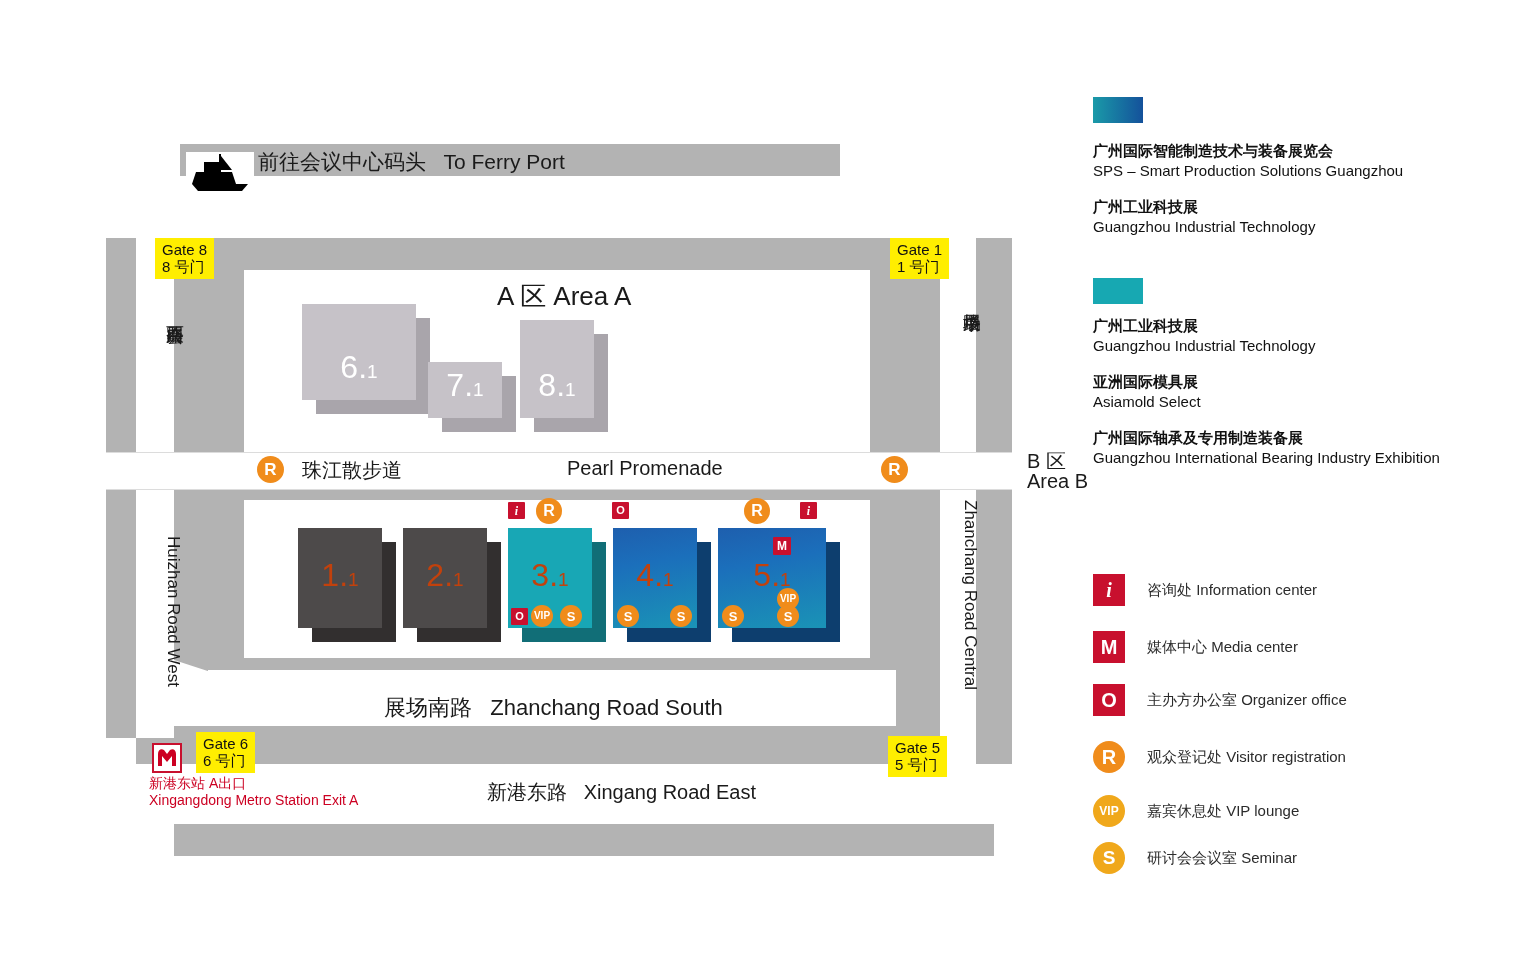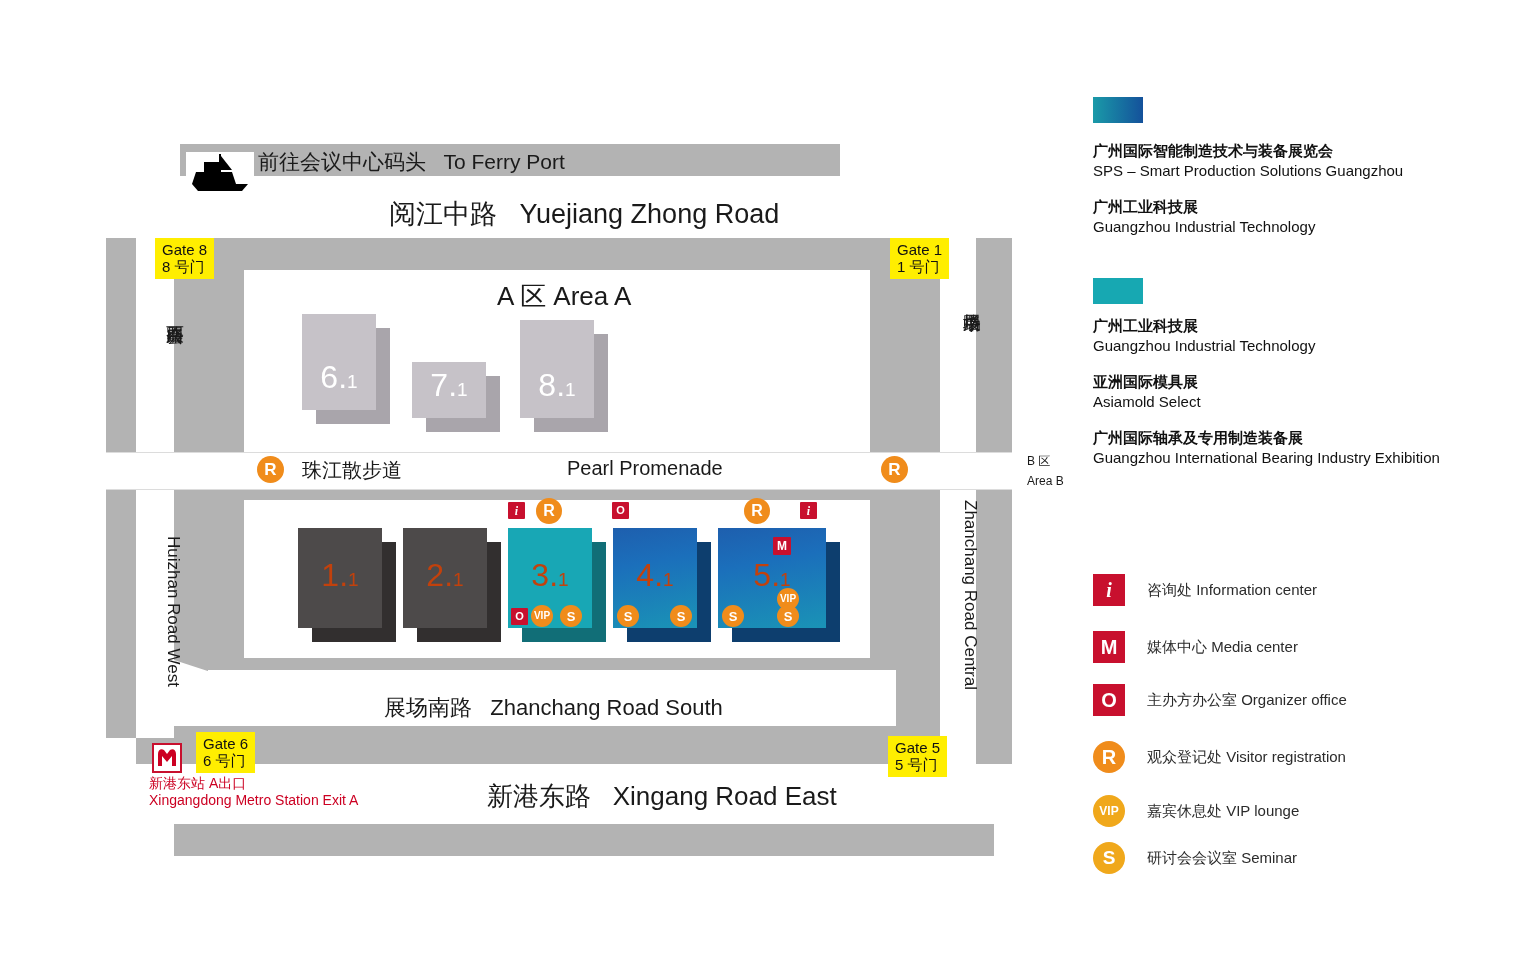--- a/index.html
+++ b/index.html
@@ -103,23 +103,20 @@
         <rect x="18" y="10" width="16" height="11" fill="#000"></rect>
         <rect x="33" y="2" width="2" height="20" fill="#000"></rect>
         <path d="M35 4 L46 18 L35 18 Z" fill="#000"></path>
       </svg>
     </div>
 
     <span class="lbl" style="left:258px;top:148px;font-size:21px;">
       <span class="cn">前往会议中心码头</span>&nbsp;&nbsp;&nbsp;<span>To Ferry Port</span>
     </span>
 
-    <span class="lbl" style="left:389px;top:196px;font-size:27px;">
-      <span class="cn">阅江中路</span>&nbsp;&nbsp;&nbsp;<span>Yuejiang Zhong Road</span>
-    </span>
 
     <div class="band" style="left:106px;top:238px;width:30px;height:500px;"></div>
 
     <div class="white" style="left:136px;top:238px;width:38px;height:500px;"></div>
 
     <div class="band" style="left:174px;top:238px;width:766px;height:220px;"></div>
 
     <div class="white" style="left:244px;top:270px;width:626px;height:186px;"></div>
 
     <div class="white" style="left:106px;top:452px;width:906px;height:36px;border-top:1px solid #dcdcdc;border-bottom:1px solid #dcdcdc;"></div>
@@ -143,46 +140,46 @@
     <div class="band" style="left:174px;top:824px;width:820px;height:32px;"></div>
 
     <div class="band" style="left:896px;top:238px;width:44px;height:500px;"></div>
     <div class="white" style="left:940px;top:238px;width:36px;height:526px;"></div>
     <div class="band" style="left:976px;top:238px;width:36px;height:526px;"></div>
 
     <div class="white" style="left:106px;top:452px;width:906px;height:36px;border-top:1px solid #dcdcdc;border-bottom:1px solid #dcdcdc;"></div>
 
     <span class="lbl" style="left:497px;top:279px;font-size:26px;">A 区  Area A</span>
 
-    <div class="hall gray" style="left:302px;top:314px;width:74px;height:96px;">
+    <div class="hall gray" style="left:302px;top:304px;width:74px;height:96px;padding-left:40px;">
       <div class="shadow"></div>
       <div class="body"></div>
       <div class="num"><span>6.</span><span class="sub">1</span></div>
     </div>
 
-    <div class="hall gray" style="left:412px;top:362px;width:74px;height:56px;text-decoration:underline;">
+    <div class="hall gray" style="left:428px;top:362px;width:74px;height:56px;text-decoration:underline;">
       <div class="shadow"></div>
       <div class="body"></div>
       <div class="num"><span>7.</span><span class="sub">1</span></div>
     </div>
 
     <div class="hall gray" style="left:520px;top:320px;width:74px;height:98px;">
       <div class="shadow"></div>
       <div class="body"></div>
       <div class="num"><span>8.</span><span class="sub">1</span></div>
     </div>
 
     <div class="badge circ" style="left:257px;top:456px;width:27px;height:27px;font-size:17px;">R</div>
     <span class="lbl" style="left:302px;top:457px;font-size:20px;">
       <span class="cn">珠江散步道</span>
     </span>
     <span class="lbl" style="left:567px;top:457px;font-size:20px;">Pearl Promenade</span>
     <div class="badge circ" style="left:881px;top:456px;width:27px;height:27px;font-size:17px;">R</div>
 
-    <div class="lbl" style="left:1027px;top:451px;font-size:12px;line-height:20px;">
+    <div class="lbl" style="left:1027px;top:451px;font-size:20px;line-height:20px;">
       <div>B 区</div>
       <div>Area B</div>
     </div>
 
     <div class="badge sq" style="left:508px;top:502px;width:17px;height:17px;font-size:12px;">
       <span class="iglyph">i</span>
     </div>
     <div class="badge circ" style="left:536px;top:498px;width:26px;height:26px;font-size:16px;">R</div>
     <div class="badge sq" style="left:612px;top:502px;width:17px;height:17px;font-size:11px;">O</div>
     <div class="badge circ" style="left:744px;top:498px;width:26px;height:26px;font-size:16px;">R</div>
@@ -242,21 +239,21 @@
       <span>展场中路</span>
     </div>
     <div class="vlbl" style="left:960px;top:500px;font-size:17px;writing-mode:vertical-rl;">
       <span>Zhanchang Road Central</span>
     </div>
 
     <span class="lbl" style="left:384px;top:693px;font-size:22px;">
       <span class="cn">展场南路</span>&nbsp;&nbsp;&nbsp;<span>Zhanchang Road South</span>
     </span>
 
-    <span class="lbl" style="left:487px;top:779px;font-size:26px;">
+    <span class="lbl" style="left:487px;top:779px;font-size:20px;">
       <span class="cn">新港东路</span>&nbsp;&nbsp;&nbsp;<span>Xingang Road East</span>
     </span>
 
     <div class="metro" style="left:152px;top:743px;width:26px;height:26px;">
       <svg viewBox="0 0 26 26" width="26" height="26">
         <path d="M4 21 L4 9 C4 5 7 3 10 5 L13 9 L16 5 C19 3 22 5 22 9 L22 21 L18 21 L18 11 L13 17 L8 11 L8 21 Z" fill="#cc0022"></path>
       </svg>
     </div>
     <div class="metrotxt" style="left:149px;top:775px;">
       <div>新港东站 A出口</div>

